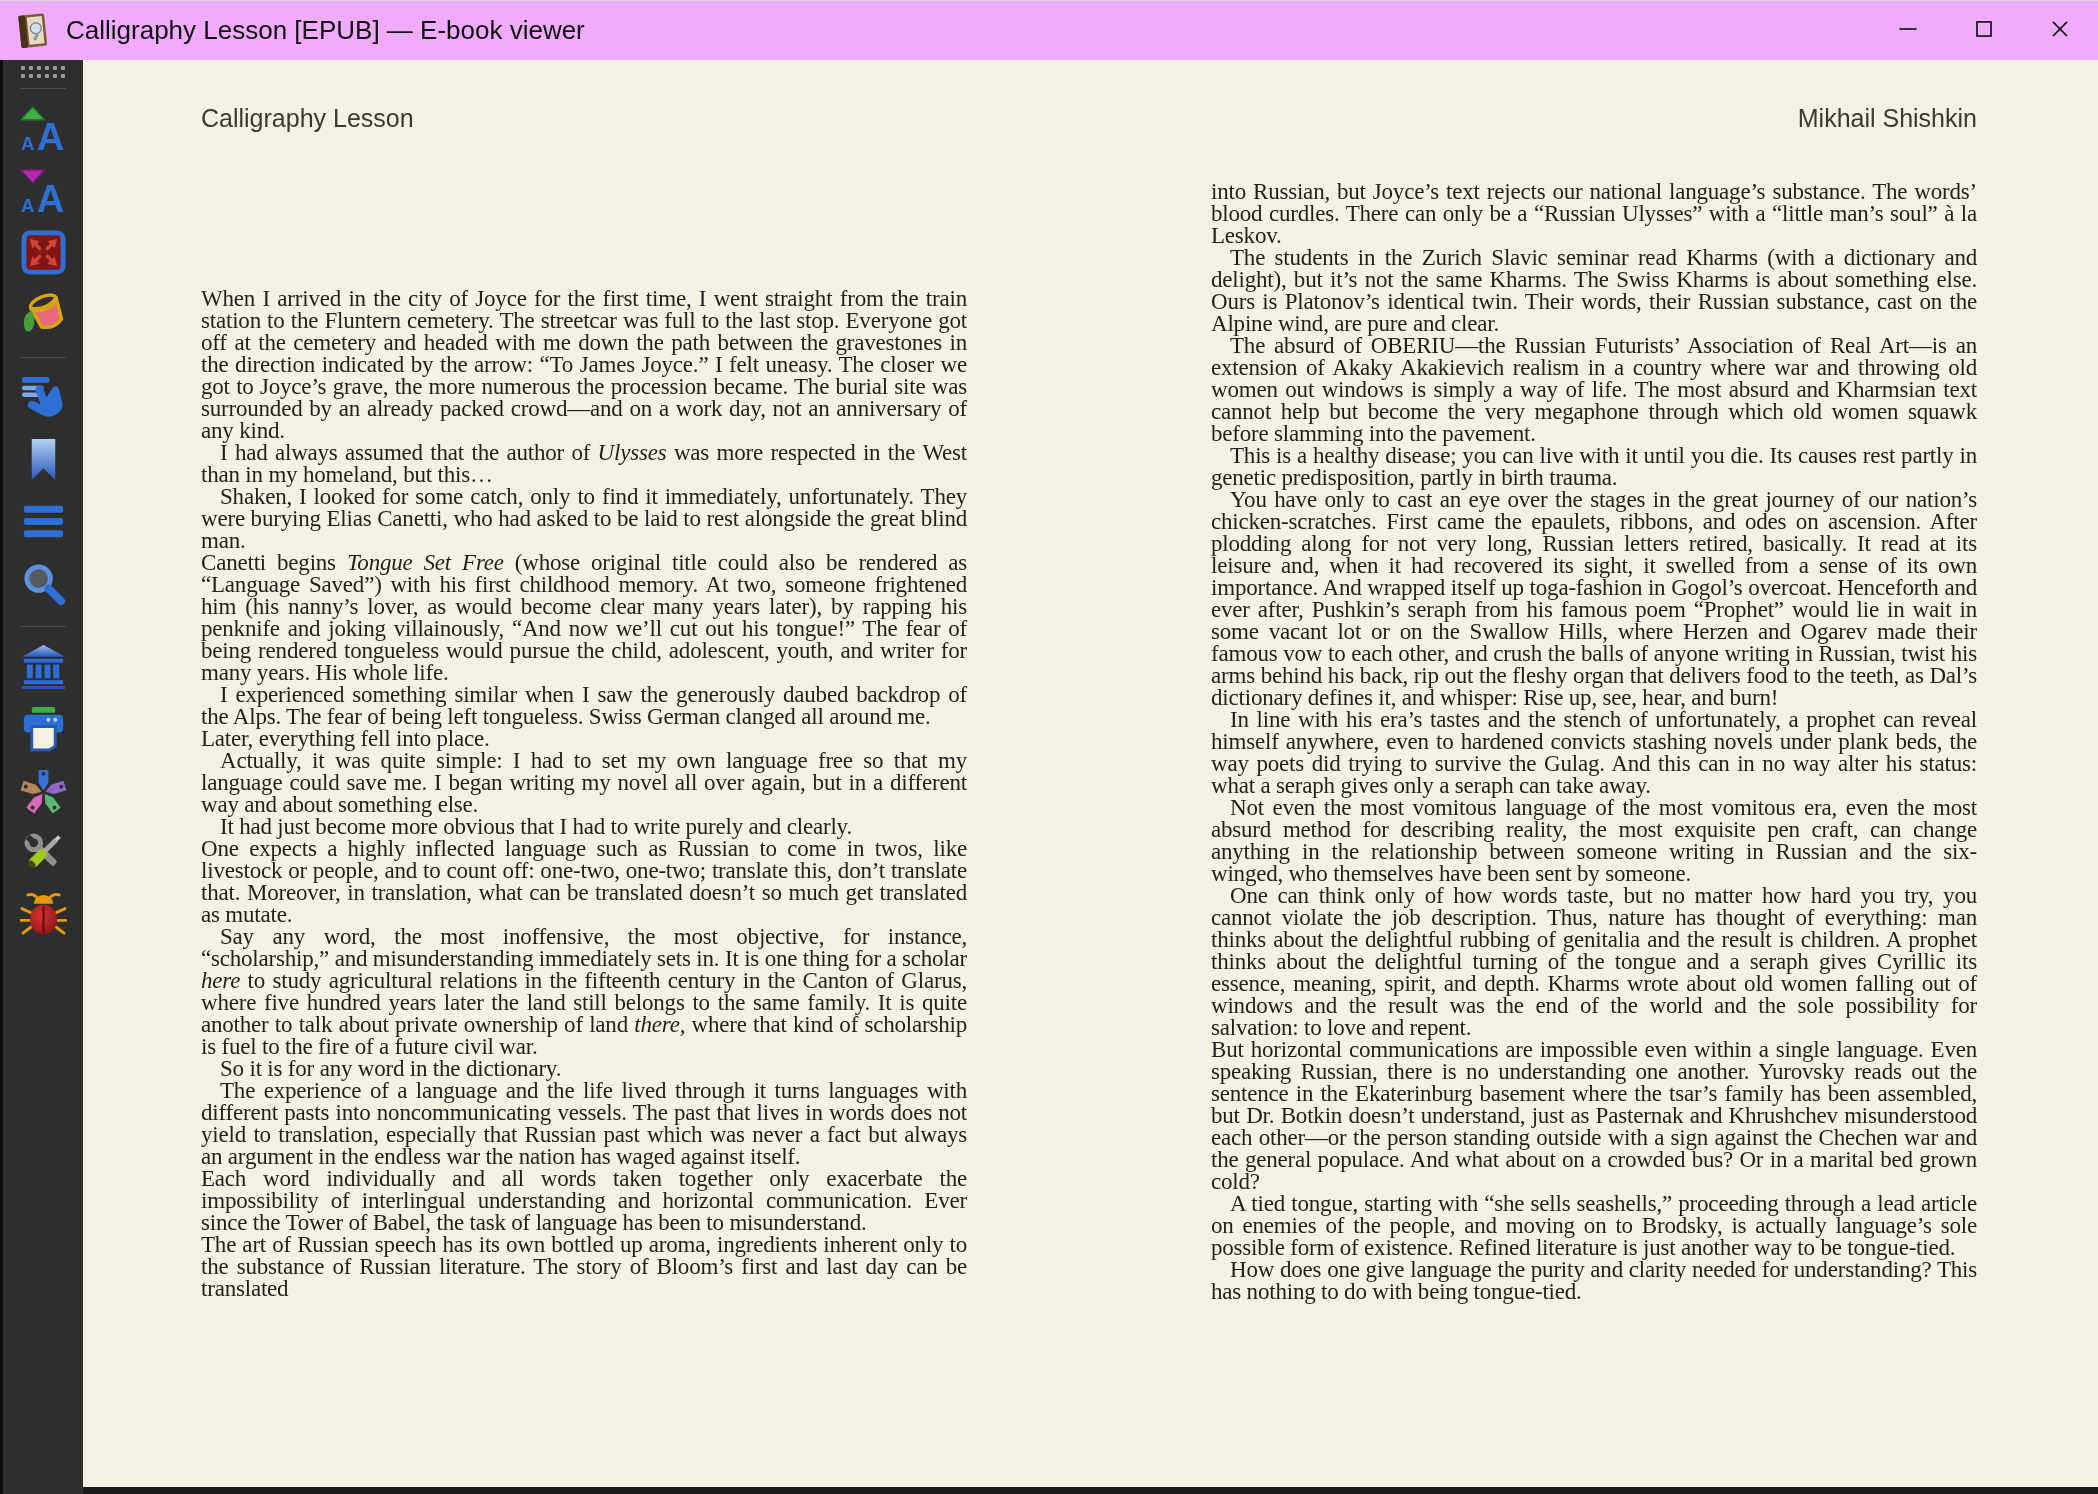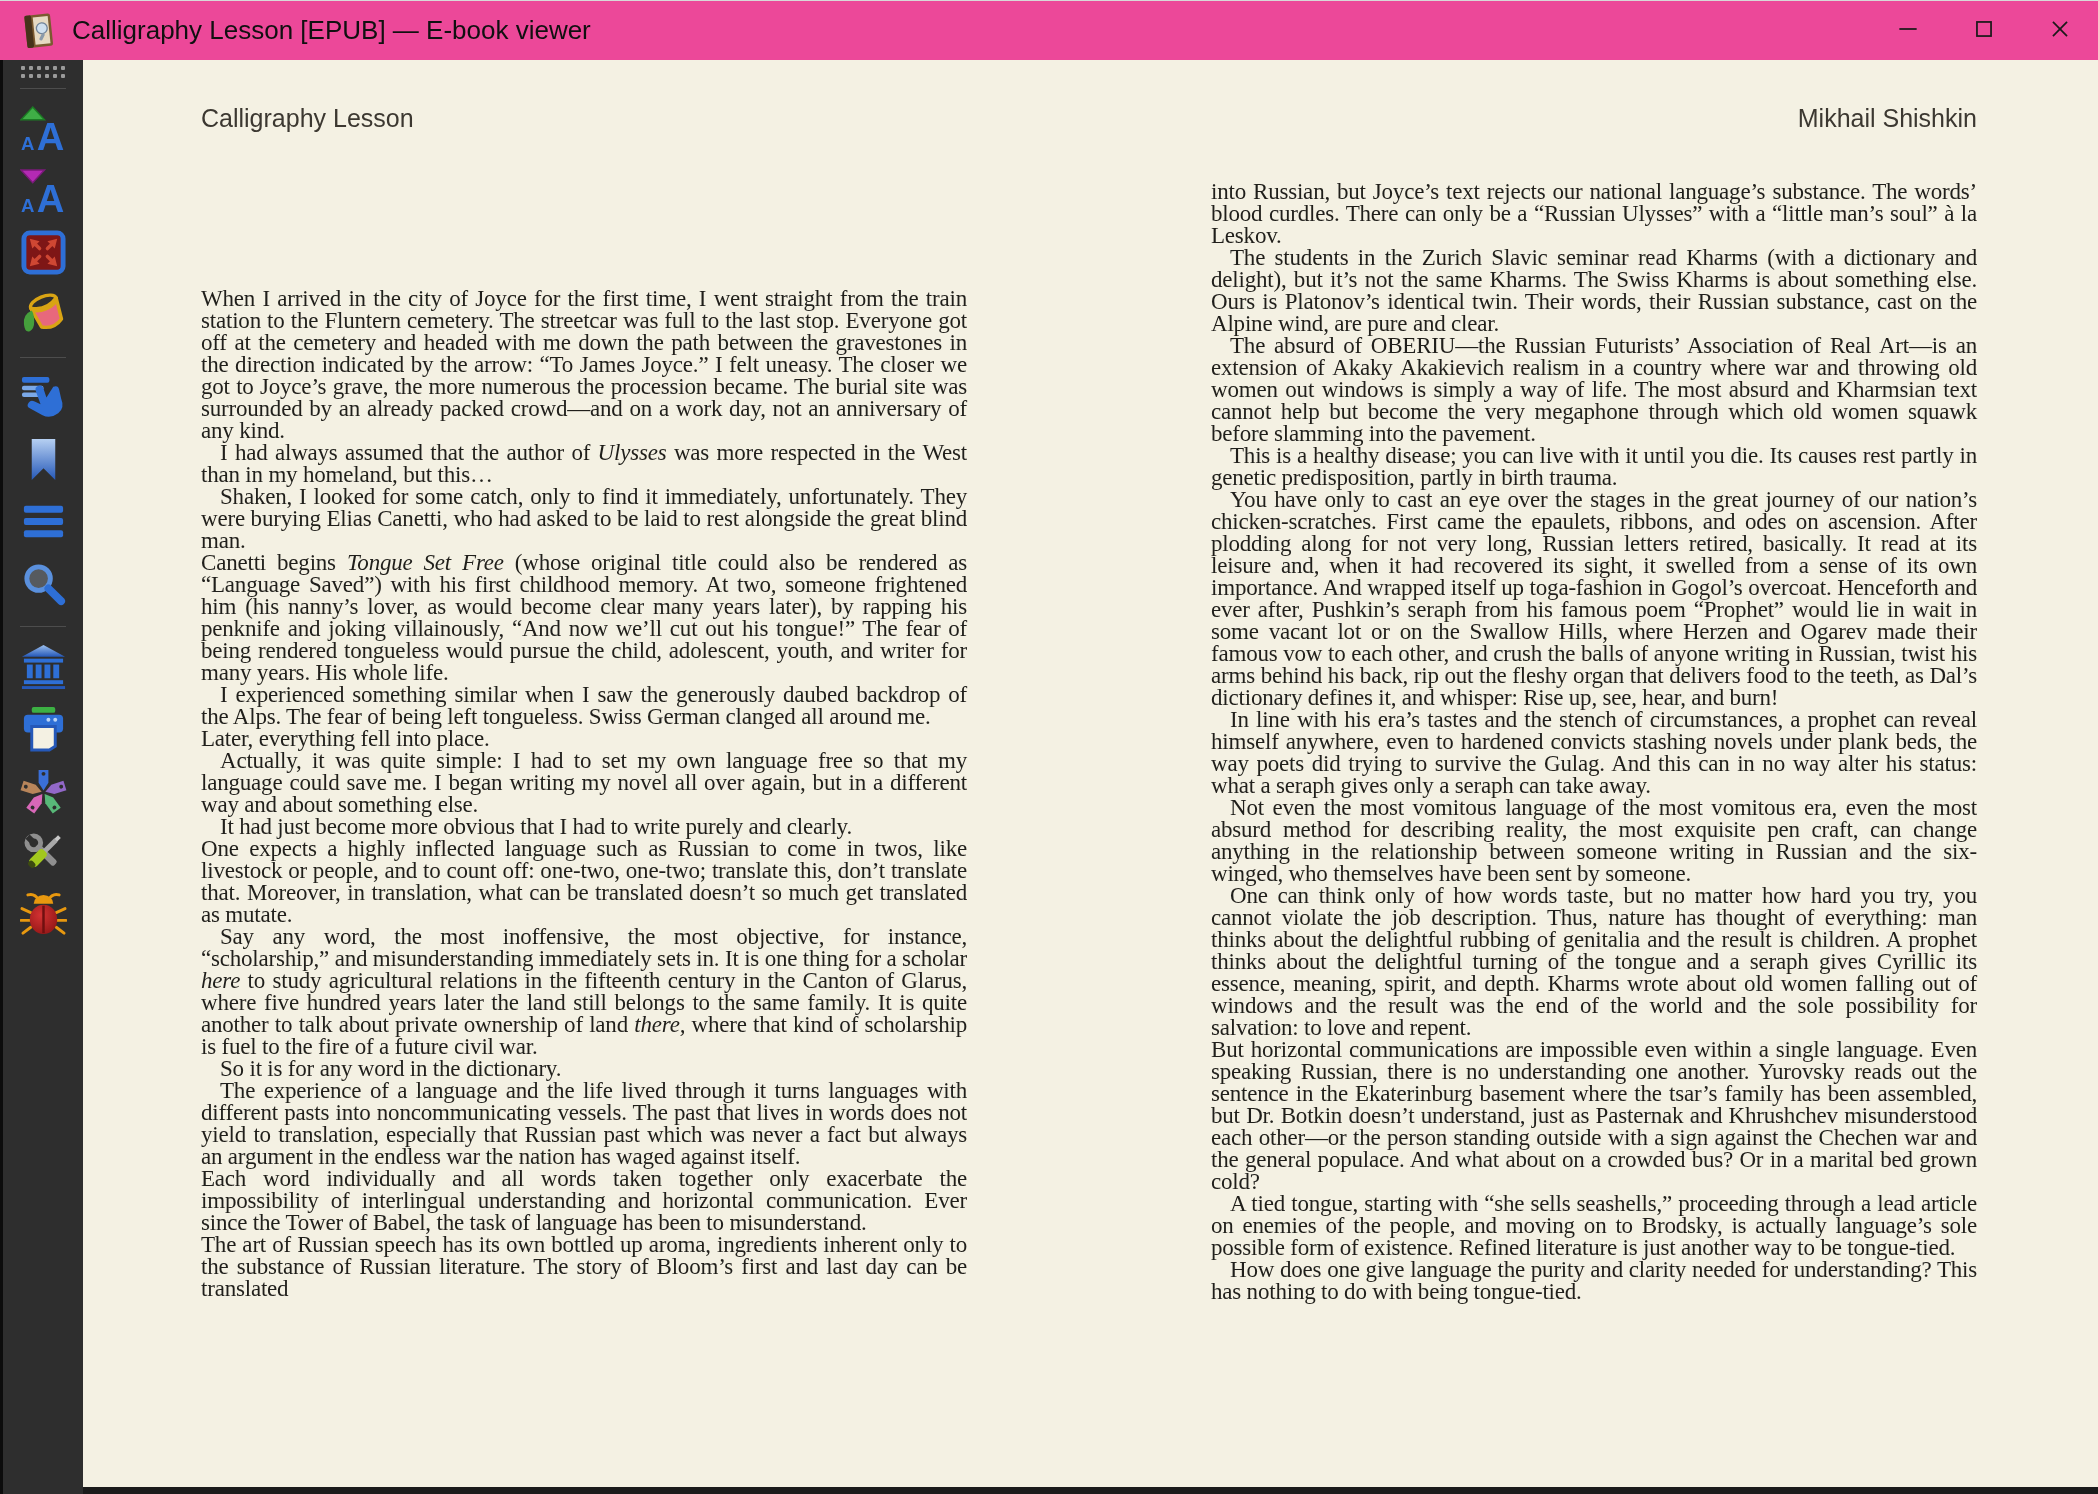--- a/index.html
+++ b/index.html
@@ -1,22 +1,22 @@
 <!DOCTYPE html>
 <html><head>
 <meta charset="utf-8">
 <title>Calligraphy Lesson [EPUB] — E-book viewer</title>
 <style>
   * { margin:0; padding:0; box-sizing:border-box; }
   body { background:#888; font-family:"Liberation Sans", sans-serif; }
   #window { position:relative; width:2098px; height:1494px; background:#f4f1e3; overflow:hidden; }
 
   
-  #titlebar { position:absolute; top:0; left:0; right:0; height:60px; background:#ec4899;
-              display:flex; align-items:center; padding-left:20px; border-top:1px solid #d8d8d8; }
+  #titlebar { position:absolute; top:0; left:0; right:0; height:60px; background:#f0abfc;
+              display:flex; align-items:center; padding-left:14px; border-top:1px solid #d8d8d8; }
   #titlebar .app-icon { width:40px; height:40px; margin-right:12px; flex:0 0 auto; }
   #titlebar .title-text { font-size:26px; color:#101010; white-space:nowrap; }
   #window-controls { margin-left:auto; display:flex; height:100%; }
   .win-ctrl { width:76px; height:100%; display:flex; align-items:center; justify-content:center; cursor:default; }
   .win-ctrl svg { width:26px; height:26px; stroke:#1a1a1a; stroke-width:1.6; fill:none; }
 
   
   #sidebar { position:absolute; top:60px; left:0; bottom:0; width:83px; background:#2e2e2e;
              border-left:3px solid #0c0c0c; display:flex; flex-direction:column; align-items:center; }
   .grip { margin-top:6px; display:grid; grid-template-columns:repeat(6,4px); grid-gap:4px; }
@@ -290,21 +290,21 @@
         <p class="indent"><span>The experience of a language and the life lived through it turns languages with different pasts into noncommunicating vessels. The past that lives in words does not yield to translation, especially that Russian past which was never a fact but always an argument in the endless war the nation has waged against itself.</span></p>
         <p class="gap"><span>Each word individually and all words taken together only exacerbate the impossibility of interlingual understanding and horizontal communication. Ever since the Tower of Babel, the task of language has been to misunderstand.</span></p>
         <p class="gap"><span>The art of Russian speech has its own bottled up aroma, ingredients inherent only to the substance of Russian literature. The story of Bloom’s first and last day can be translated</span></p>
       </div>
     <div class="col" id="col-right">
         <p><span>into Russian, but Joyce’s text rejects our national language’s substance. The words’ blood curdles. There can only be a “Russian Ulysses” with a “little man’s soul” à la Leskov.</span></p>
         <p class="indent"><span>The students in the Zurich Slavic seminar read Kharms (with a dictionary and delight), but it’s not the same Kharms. The Swiss Kharms is about something else. Ours is Platonov’s identical twin. Their words, their Russian substance, cast on the Alpine wind, are pure and clear.</span></p>
         <p class="indent"><span>The absurd of OBERIU—the Russian Futurists’ Association of Real Art—is an extension of Akaky Akakievich realism in a country where war and throwing old women out windows is simply a way of life. The most absurd and Kharmsian text cannot help but become the very megaphone through which old women squawk before slamming into the pavement.</span></p>
         <p class="indent"><span>This is a healthy disease; you can live with it until you die. Its causes rest partly in genetic predisposition, partly in birth trauma.</span></p>
         <p class="indent"><span>You have only to cast an eye over the stages in the great journey of our nation’s chicken-scratches. First came the epaulets, ribbons, and odes on ascension. After plodding along for not very long, Russian letters retired, basically. It read at its leisure and, when it had recovered its sight, it swelled from a sense of its own importance. And wrapped itself up toga-fashion in Gogol’s overcoat. Henceforth and ever after, Pushkin’s seraph from his famous poem “Prophet” would lie in wait in some vacant lot or on the Swallow Hills, where Herzen and Ogarev made their famous vow to each other, and crush the balls of anyone writing in Russian, twist his arms behind his back, rip out the fleshy organ that delivers food to the teeth, as Dal’s dictionary defines it, and whisper: Rise up, see, hear, and burn!</span></p>
-        <p class="indent"><span>In line with his era’s tastes and the stench of circumstances, a prophet can reveal himself anywhere, even to hardened convicts stashing novels under plank beds, the way poets did trying to survive the Gulag. And this can in no way alter his status: what a seraph gives only a seraph can take away.</span></p>
+        <p class="indent"><span>In line with his era’s tastes and the stench of unfortunately, a prophet can reveal himself anywhere, even to hardened convicts stashing novels under plank beds, the way poets did trying to survive the Gulag. And this can in no way alter his status: what a seraph gives only a seraph can take away.</span></p>
         <p class="indent"><span>Not even the most vomitous language of the most vomitous era, even the most absurd method for describing reality, the most exquisite pen craft, can change anything in the relationship between someone writing in Russian and the six-winged, who themselves have been sent by someone.</span></p>
         <p class="indent"><span>One can think only of how words taste, but no matter how hard you try, you cannot violate the job description. Thus, nature has thought of everything: man thinks about the delightful rubbing of genitalia and the result is children. A prophet thinks about the delightful turning of the tongue and a seraph gives Cyrillic its essence, meaning, spirit, and depth. Kharms wrote about old women falling out of windows and the result was the end of the world and the sole possibility for salvation: to love and repent.</span></p>
         <p class="gap"><span>But horizontal communications are impossible even within a single language. Even speaking Russian, there is no understanding one another. Yurovsky reads out the sentence in the Ekaterinburg basement where the tsar’s family has been assembled, but Dr. Botkin doesn’t understand, just as Pasternak and Khrushchev misunderstood each other—or the person standing outside with a sign against the Chechen war and the general populace. And what about on a crowded bus? Or in a marital bed grown cold?</span></p>
         <p class="indent"><span>A tied tongue, starting with “she sells seashells,” proceeding through a lead article on enemies of the people, and moving on to Brodsky, is actually language’s sole possible form of existence. Refined literature is just another way to be tongue-tied.</span></p>
         <p class="indent"><span>How does one give language the purity and clarity needed for understanding? This has nothing to do with being tongue-tied.</span></p>
       </div>
 
     <div class="page-footer">
       <span>59%</span>
       <span>2 / 5</span>

